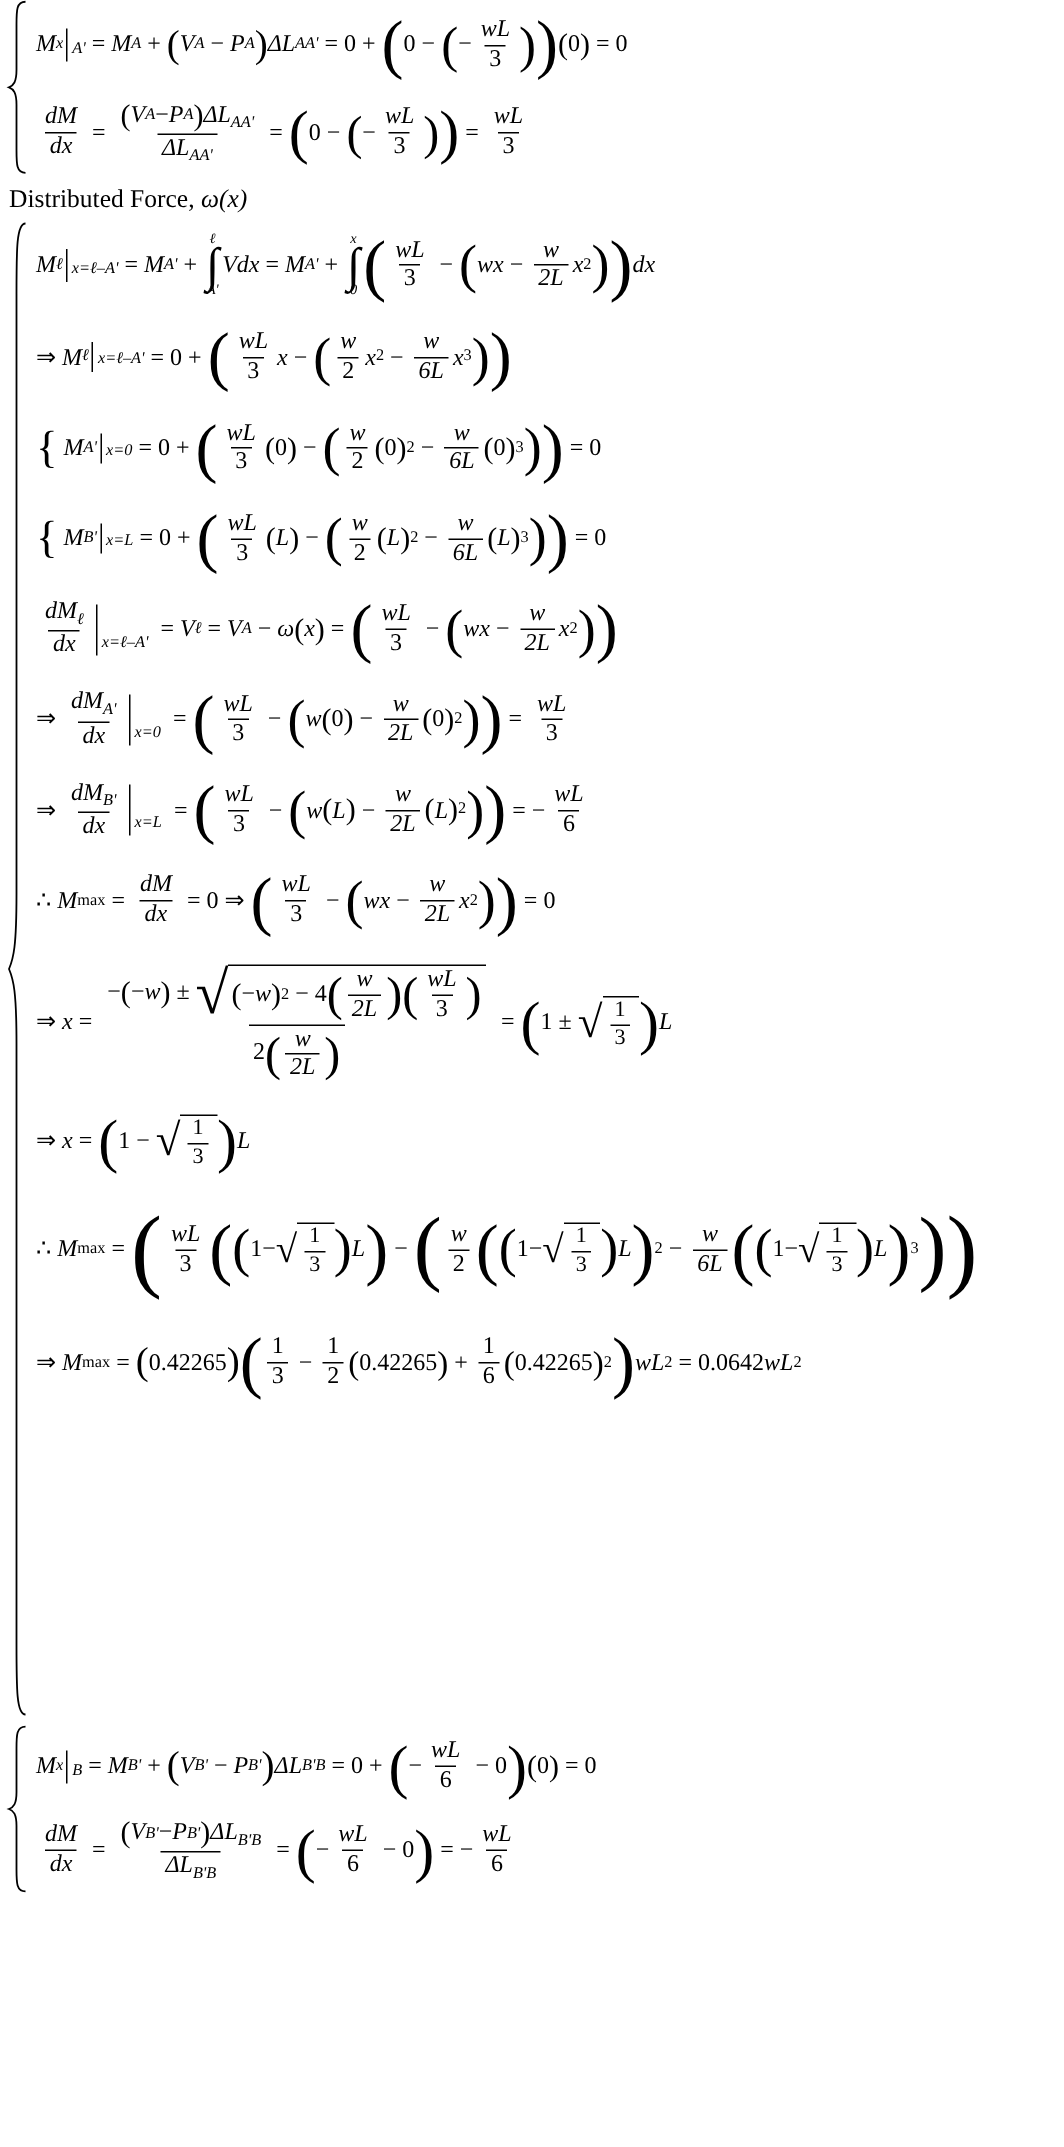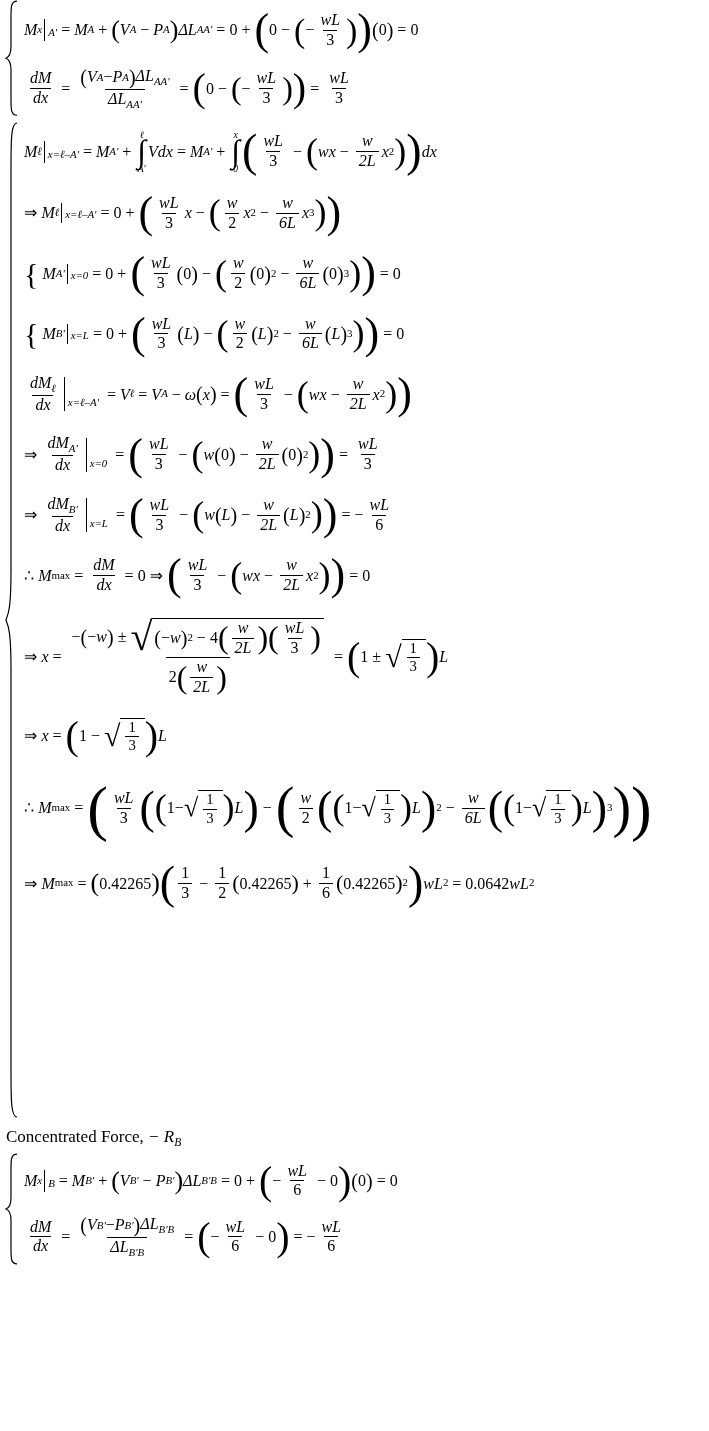--- a/index.html
+++ b/index.html
@@ -174,20 +174,24 @@
         <span class="sp"></span>=<span class="sp"></span>
         <span class="frac">
             <span class="num ital">wL</span>
             <span class="den">3</span>
           </span>
       </div>
 
     </div>
   </div>
 
+  <div class="section-title">
+    <span>Distributed Force,</span>
+    <span class="ital">ω(x)</span>
+  </div>
 
   <div class="brace-group">
     <div class="brace">
       <svg viewBox="0 0 16 1000" preserveAspectRatio="none" aria-hidden="true">
         <path d="M13 3 C7 3 7 20 7 50 L7 450 C7 485 5 493 2 500 C5 507 7 515 7 550 L7 950 C7 980 7 997 13 997" fill="none" stroke="#000" stroke-width="1.2" vector-effect="non-scaling-stroke"></path>
       </svg>
     </div>
     <div class="brace-body">
 
       <div class="eq tall">
@@ -596,24 +600,20 @@
             </span>
           <span class="paren"><span class="pl" style="font-size:22px">(</span>0.42265<span class="pr" style="font-size:22px">)</span></span><span class="supn">2</span>
         <span class="pr" style="font-size:46px">)</span></span>
         <span class="ital">wL</span><span class="supn">2</span>
         <span class="sp"></span>=<span class="sp"></span>0.0642<span class="ital">wL</span><span class="supn">2</span>
       </div>
 
     </div>
   </div>
 
-  <div class="section-title">
-    <span>Concentrated Force,</span>
-    <span class="ital"><span>− R</span><span class="sub">B</span></span>
-  </div>
 
   <div class="brace-group">
     <div class="brace">
       <svg viewBox="0 0 16 100" preserveAspectRatio="none" aria-hidden="true">
         <path d="M13 1 C7 1 7 6 7 14 L7 40 C7 47 5 49 2 50 C5 51 7 53 7 60 L7 86 C7 94 7 99 13 99" fill="none" stroke="#000" stroke-width="1.2" vector-effect="non-scaling-stroke"></path>
       </svg>
     </div>
     <div class="brace-body">
 
       <div class="eq tall">

